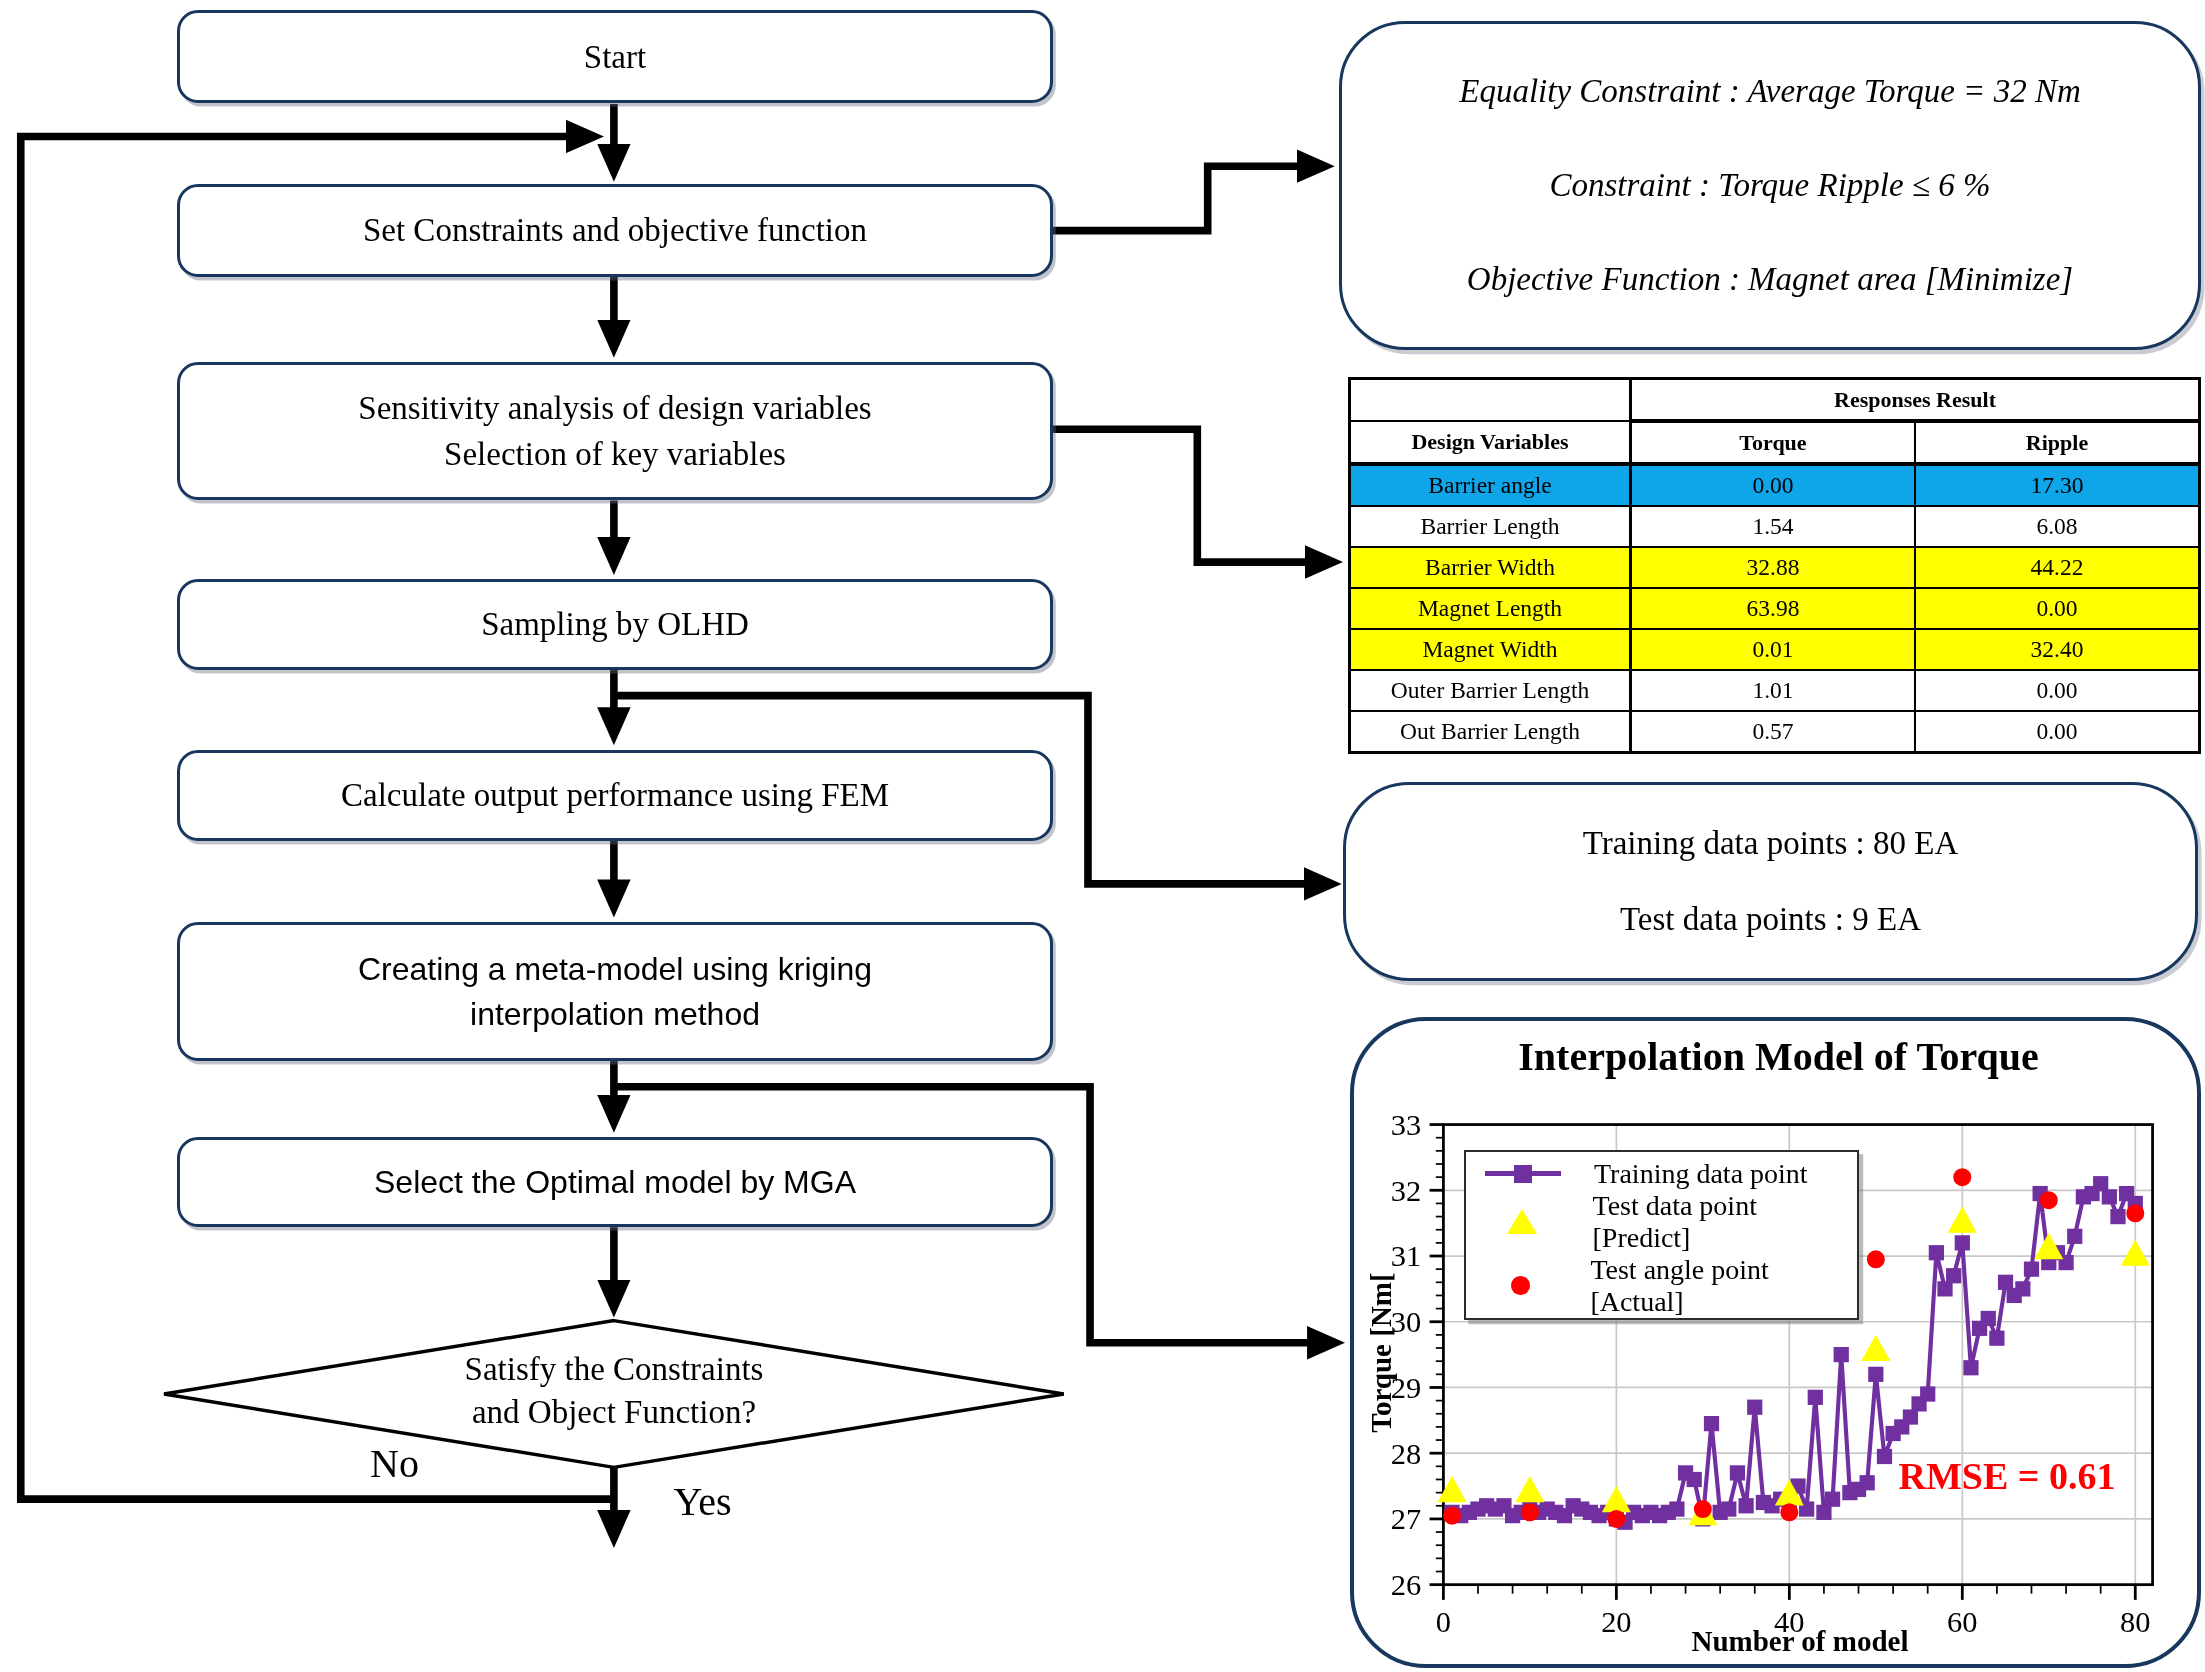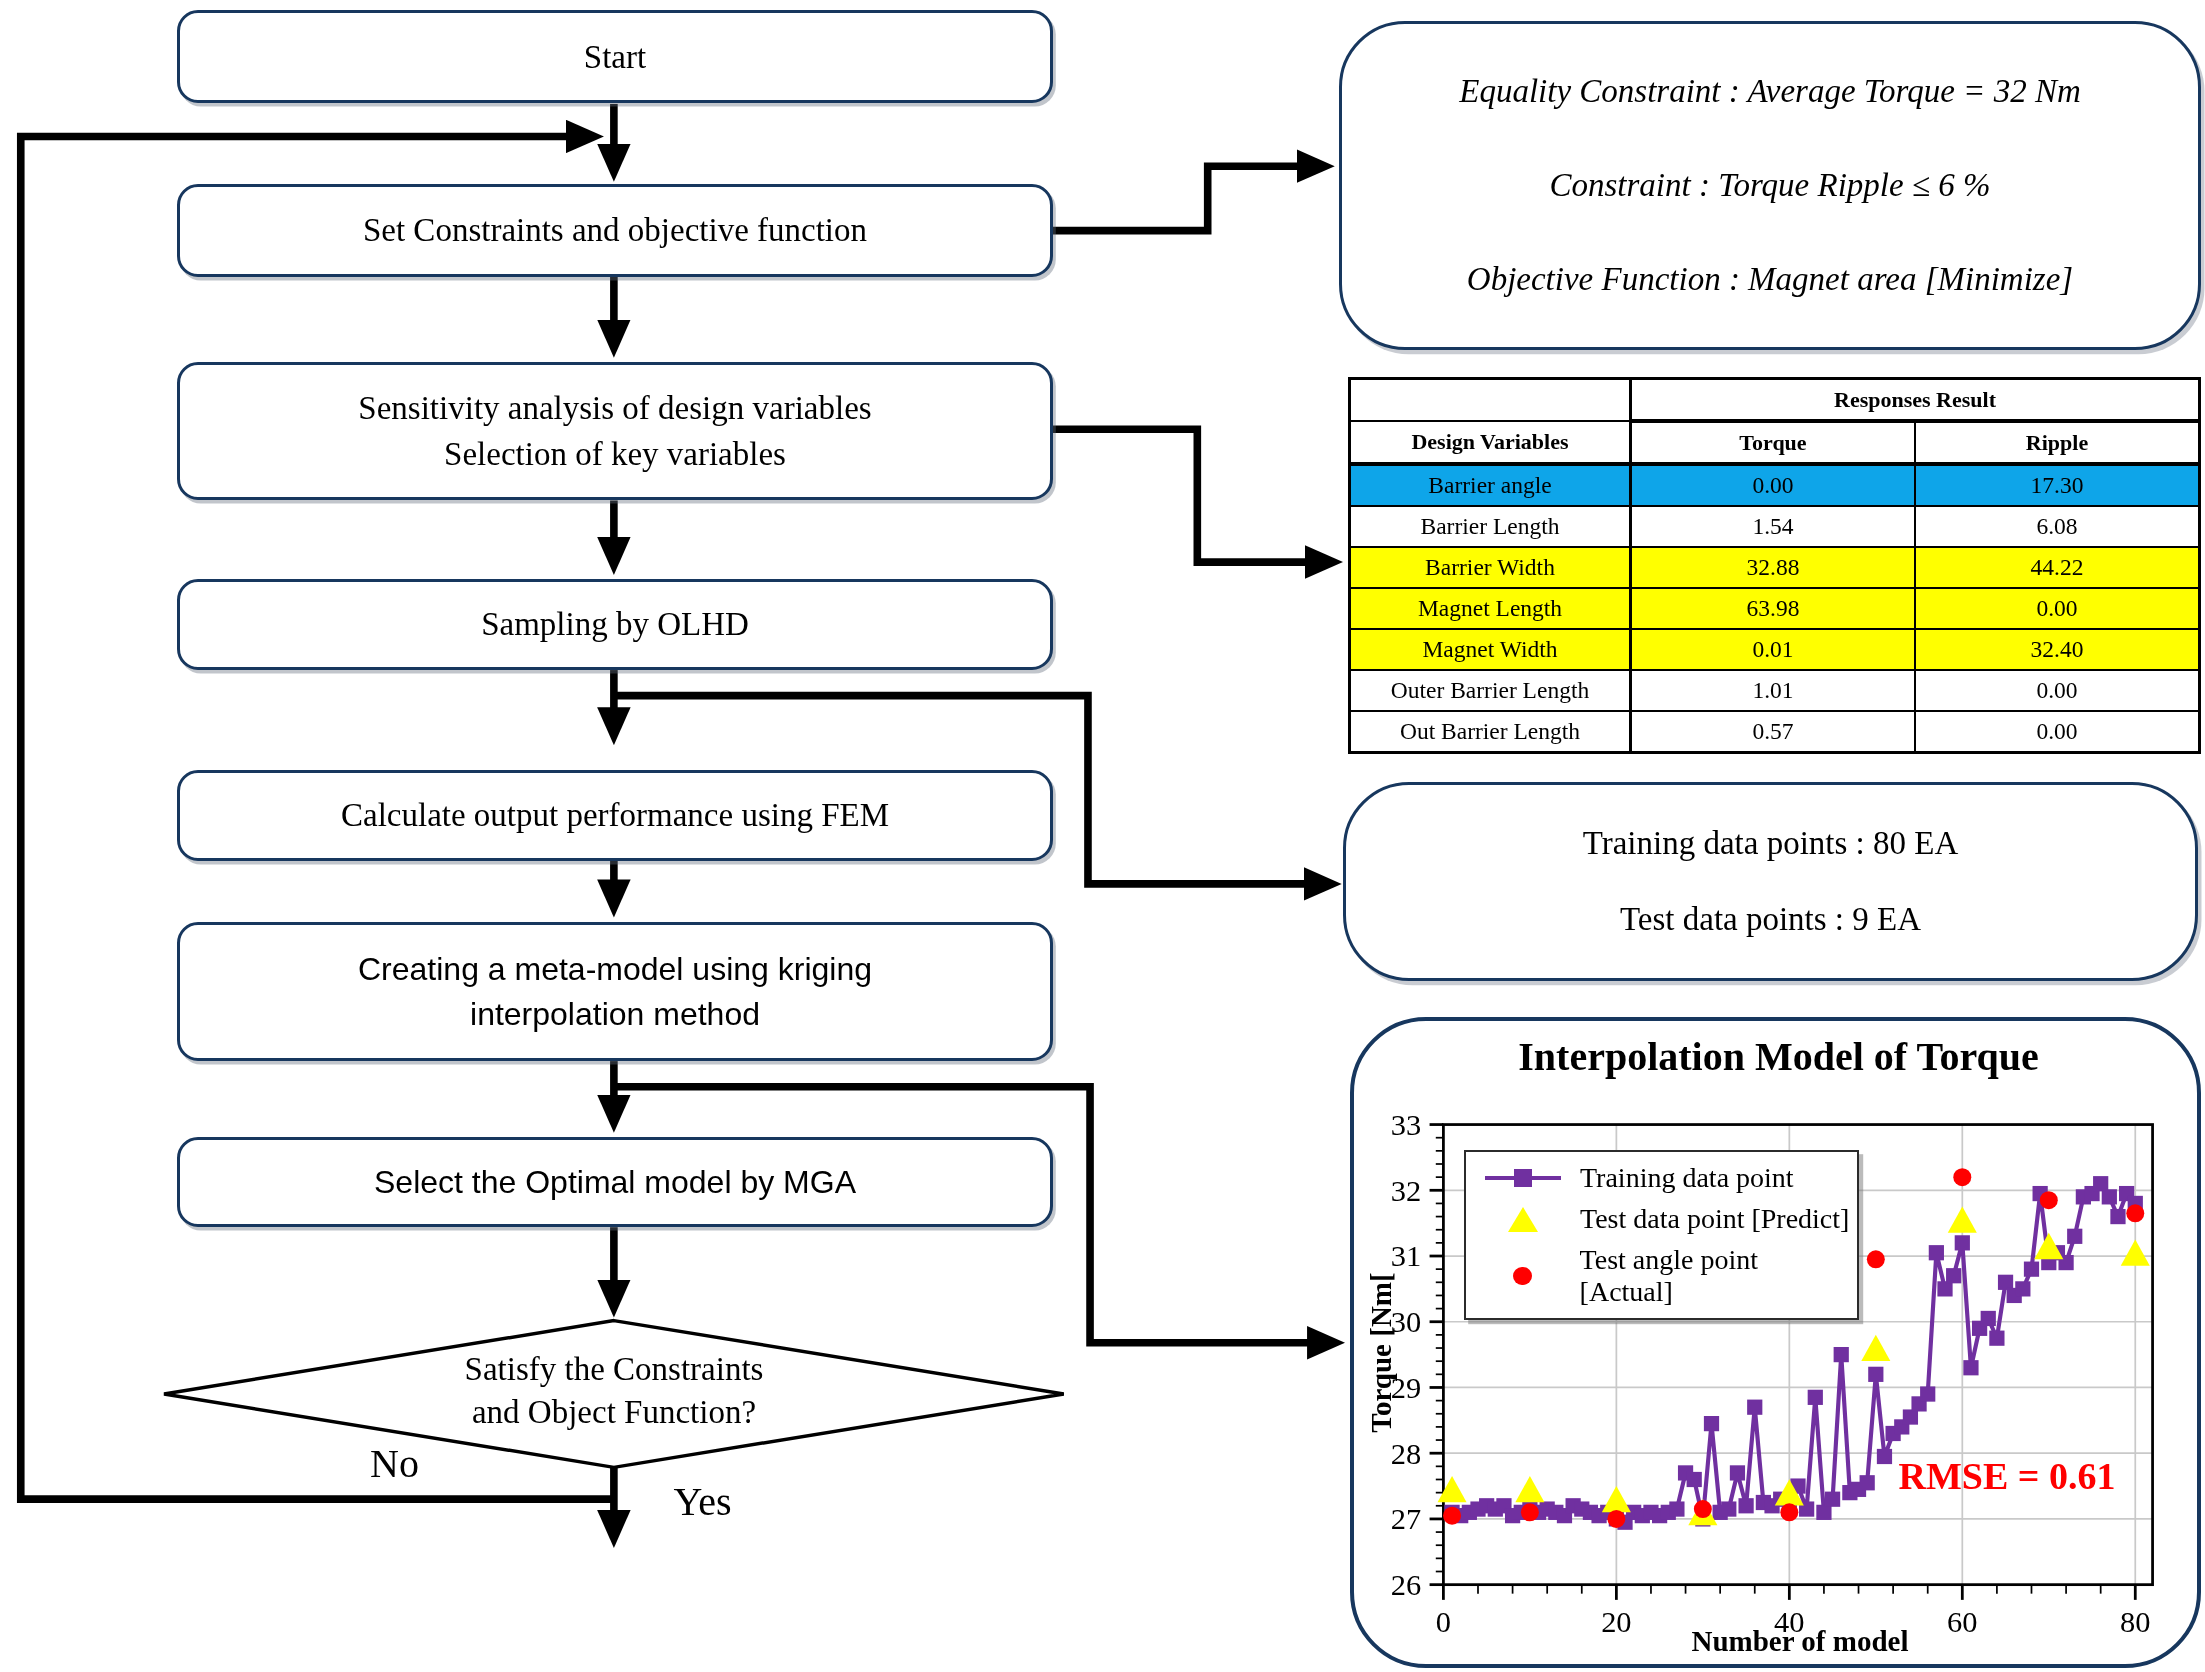--- a/index.html
+++ b/index.html
@@ -39,21 +39,21 @@
         font-size:40px;font-weight:bold;text-align:center;}
   #chart-svg{position:absolute;left:1350px;top:1017px;z-index:3;}
   #chart-ylabel{position:absolute;left:1239px;top:1336px;width:284px;height:33px;z-index:4;
         transform:rotate(-90deg);font-size:29px;font-weight:bold;text-align:center;}
   #chart-xlabel{position:absolute;left:1523px;top:1625px;width:554px;z-index:4;
         font-size:29px;font-weight:bold;text-align:center;}
   #chart-legend{position:absolute;left:1464px;top:1150px;width:395px;height:170px;z-index:4;
         background:#fff;border:2.8px solid #2b2b2b;box-shadow:4.2px 4.2px 0 rgba(120,120,120,.5);
         display:flex;flex-direction:column;justify-content:space-around;padding:5.5px 0;
         box-sizing:border-box;}
-  .leg-row{display:flex;align-items:center;gap:16px;padding-left:15px;}
+  .leg-row{display:flex;align-items:center;gap:30px;padding-left:15px;}
   .leg-marker{width:83px;display:flex;align-items:center;justify-content:center;position:relative;}
   .leg-line{position:absolute;width:76px;height:4.8px;background:#7030A0;}
   .leg-square{position:relative;width:18px;height:18px;background:#7030A0;}
   .leg-tri{width:0;height:0;border-left:15px solid transparent;border-right:15px solid transparent;
         border-bottom:25.6px solid #ffff00;}
   .leg-dot{width:18.7px;height:18.7px;border-radius:50%;background:#ff0000;}
   .leg-text{font-size:28px;}
   #rmse{position:absolute;left:1841px;top:1454px;width:332px;z-index:4;
         font-size:38px;font-weight:bold;color:#ff0000;text-align:center;}
 </style>
@@ -92,21 +92,21 @@
   <div class="fbox" style="top:184px;height:93px;">
     <div>Set Constraints and objective function</div>
   </div>
   <div class="fbox" style="top:362px;height:138px;">
     <div>Sensitivity analysis of design variables</div>
     <div>Selection of key variables</div>
   </div>
   <div class="fbox" style="top:579px;height:91px;">
     <div>Sampling by OLHD</div>
   </div>
-  <div class="fbox" style="top:750px;height:91px;margin-top:20px;">
+  <div class="fbox" style="top:750px;height:91px;">
     <div>Calculate output performance using FEM</div>
   </div>
   <div class="fbox sans" style="top:922px;height:139px;">
     <div>Creating a meta-model using kriging</div>
     <div>interpolation method</div>
   </div>
   <div class="fbox sans" style="top:1137px;height:90px;">
     <div>Select the Optimal model by MGA</div>
   </div>
   <div id="diamond-label">

